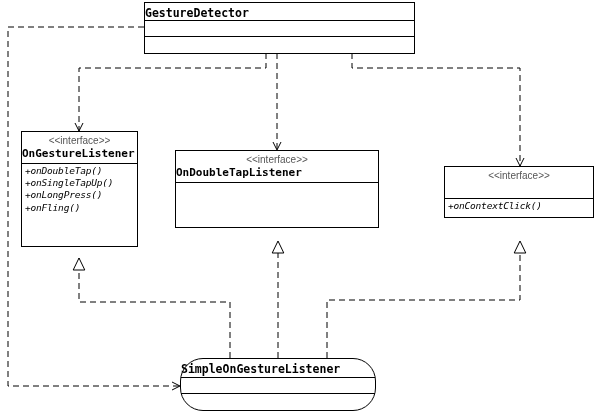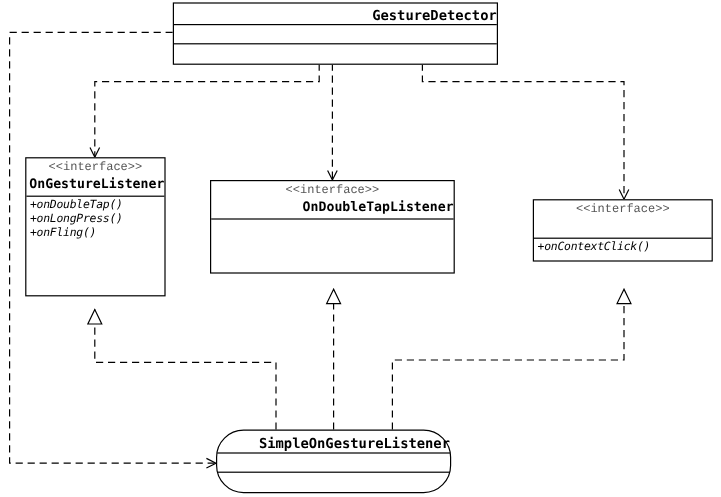--- a/index.html
+++ b/index.html
@@ -36,28 +36,28 @@
   .compartment {
     box-sizing: border-box;
     border-bottom: 1px solid #000000;
     overflow: hidden;
   }
   .compartment.last {
     border-bottom: none;
   }
   .stereotype {
     text-align: center;
-    font-family: Liberation Mono, monospace;
+    font-family: Liberation Sans, sans-serif;
     font-size: 10px;
     color: #555555;
     line-height: 13px;
     padding-top: 2px;
   }
   .cname {
-    text-align: right;
+    text-align: left;
     font-family: "DejaVu Sans Mono", monospace;
     font-weight: bold;
     font-size: 11px;
     color: #000000;
     line-height: 14px;
   }
   .cname.big {
     font-size: 11.5px;
     line-height: 18px;
     padding-top: 1px;
@@ -127,20 +127,21 @@
     <div class="compartment last" style="height:16px;"></div>
   </div>
 
   <div class="uml-class" style="left:21px; top:131px; width:117px; height:116px;">
     <div class="compartment" style="height:32px;">
       <div class="stereotype">&lt;&lt;interface&gt;&gt;</div>
       <div class="cname">OnGestureListener</div>
     </div>
     <div class="compartment last ops">
       <div class="op">+onDoubleTap()</div>
+      <div class="op">+onSingleTapUp()</div>
       <div class="op">+onLongPress()</div>
       <div class="op">+onFling()</div>
     </div>
   </div>
 
   <div class="uml-class" style="left:175px; top:150px; width:204px; height:78px;">
     <div class="compartment" style="height:32px;">
       <div class="stereotype">&lt;&lt;interface&gt;&gt;</div>
       <div class="cname">OnDoubleTapListener</div>
     </div>

